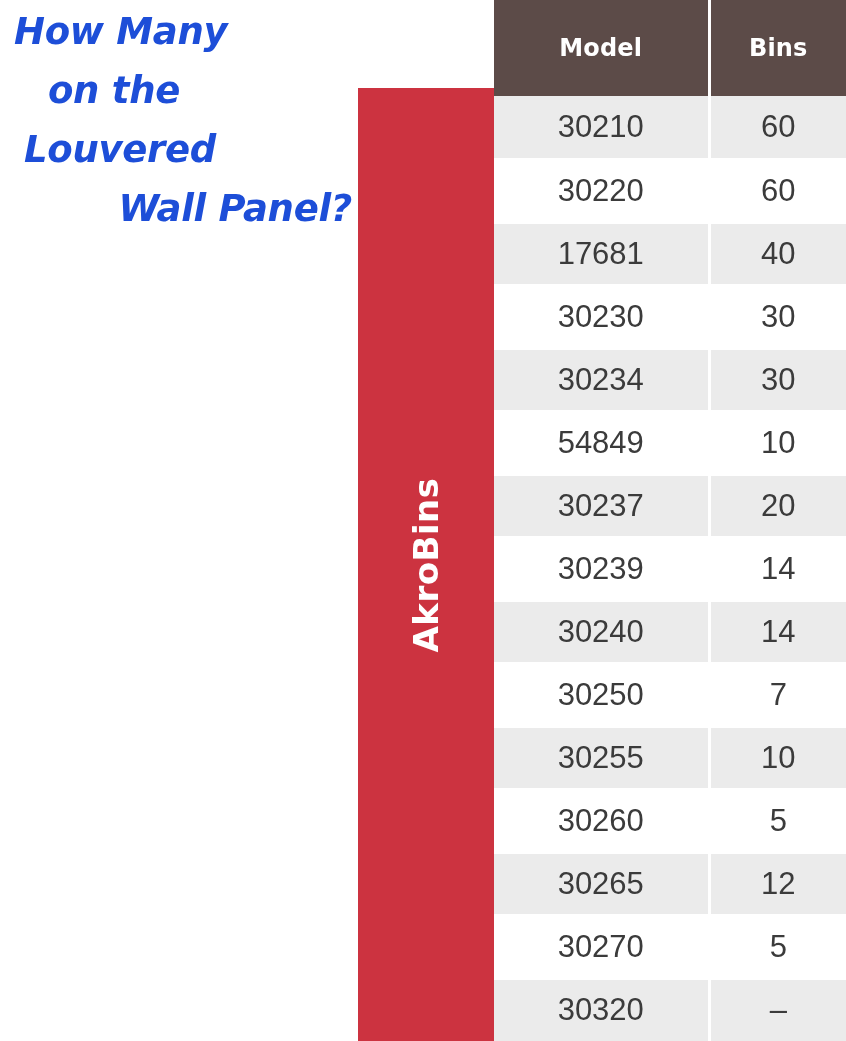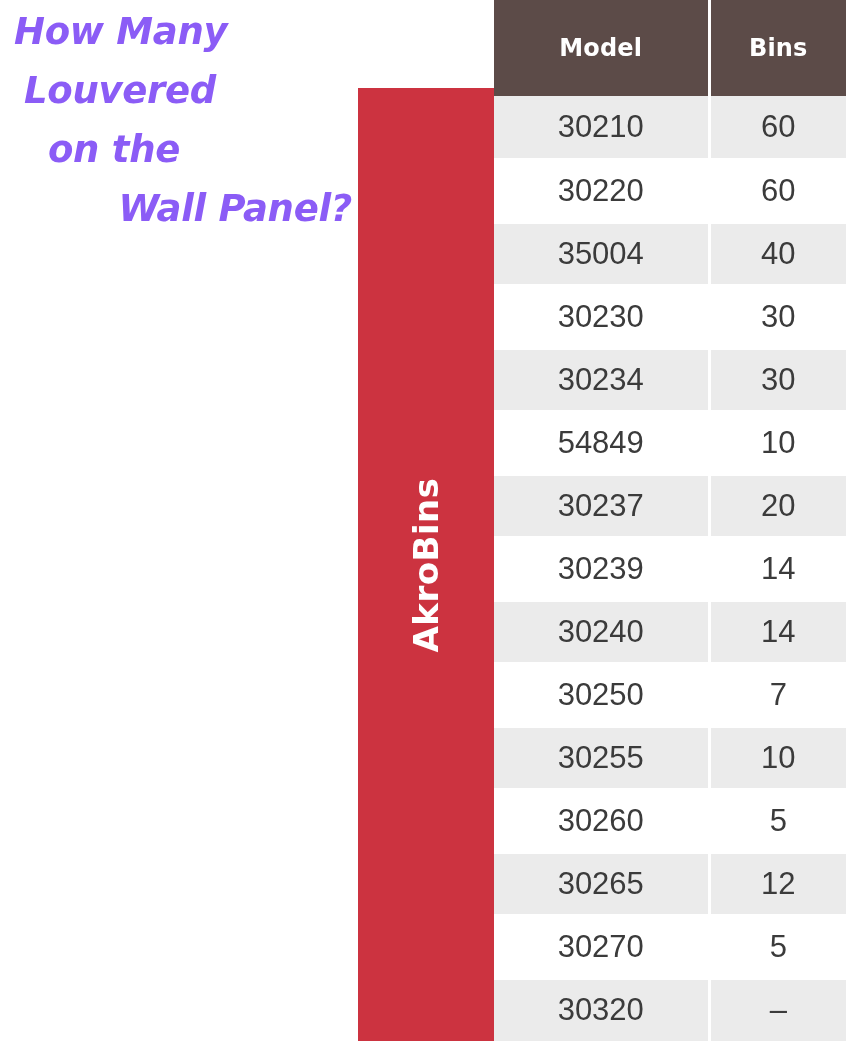--- a/index.html
+++ b/index.html
@@ -25,21 +25,21 @@
     left: 0px;
     top: 0px;
     width: 352px;
     padding-top: 2px;
     text-align: center;
     font-family: "DejaVu Sans", sans-serif;
     font-style: italic;
     font-weight: bold;
     font-size: 37px;
     line-height: 59px;
-    color: #8b5cf6;
+    color: #1d4ed8;
     letter-spacing: -0.3px;
   }
   #headline .hl-line {
     display: block;
     white-space: nowrap;
   }
   #headline .hl-line.l1 { text-align: left; padding-left: 14px; }
   #headline .hl-line.l2 { text-align: left; padding-left: 34px; }
   #headline .hl-line.l3 { text-align: left; padding-left: 48px; }
   #headline .hl-line.l4 { text-align: left; padding-left: 24px; }
@@ -109,22 +109,22 @@
   #bins-table tbody tr.alt td { background: #ebebeb; margin-top: 34px; }
   #bins-table tbody tr:last-child td { border-bottom: none; }
 </style>
 </head>
 <body>
 
 <div id="page">
 
   <div id="headline">
     <span class="hl-line l1">How Many</span>
+    <span class="hl-line l3">on the</span>
     <span class="hl-line l4">Louvered</span>
-    <span class="hl-line l3">on the</span>
     <span class="hl-line l5">Wall Panel?</span>
   </div>
 
   <div id="brand-bar">
     <span class="brand-label">AkroBins</span>
   </div>
 
   <table id="bins-table">
     <colgroup>
       <col class="c-model">
@@ -139,21 +139,21 @@
     <tbody id="bins-body">
         <tr class="alt">
           <td>30210</td>
           <td>60</td>
         </tr>
         <tr>
           <td>30220</td>
           <td>60</td>
         </tr>
         <tr class="alt">
-          <td>35004</td>
+          <td>17681</td>
           <td>40</td>
         </tr>
         <tr>
           <td>30230</td>
           <td>30</td>
         </tr>
         <tr class="alt">
           <td>30234</td>
           <td>30</td>
         </tr>

